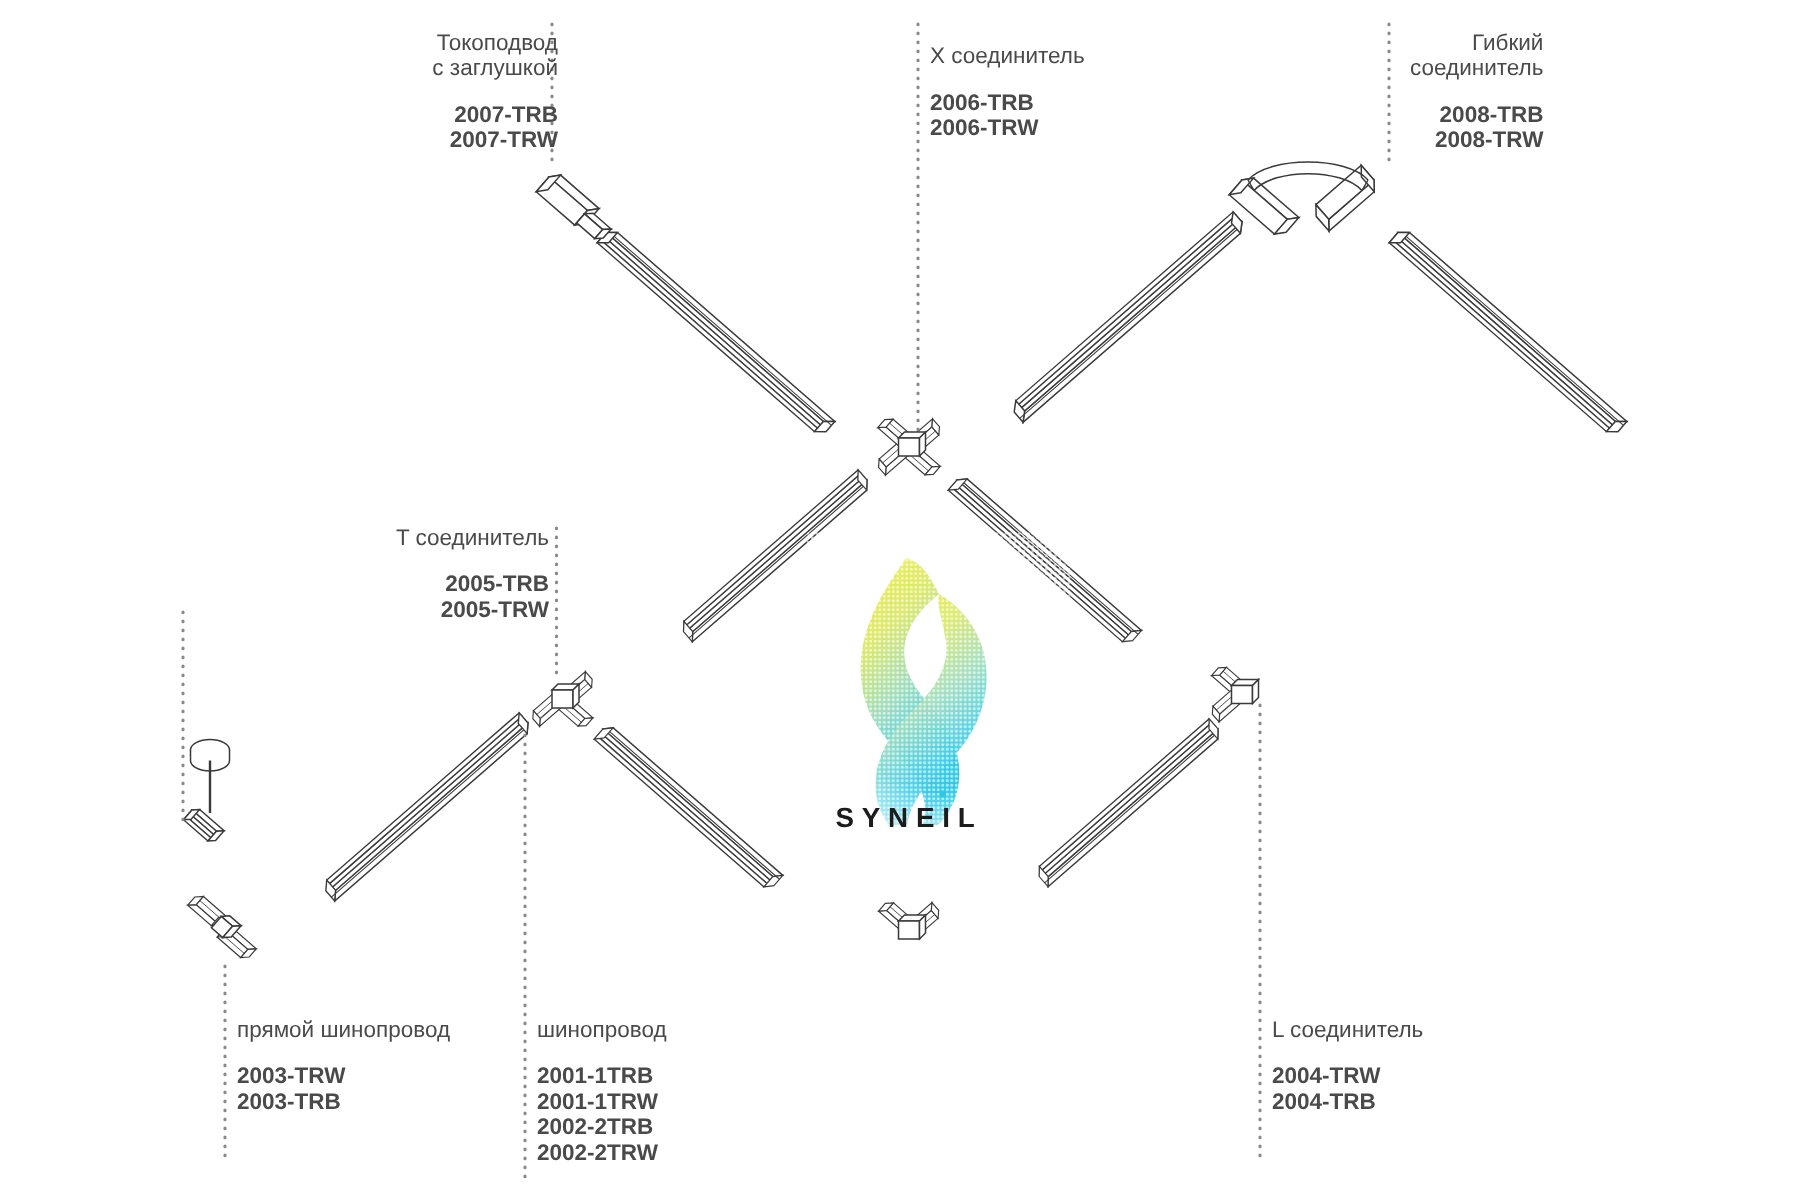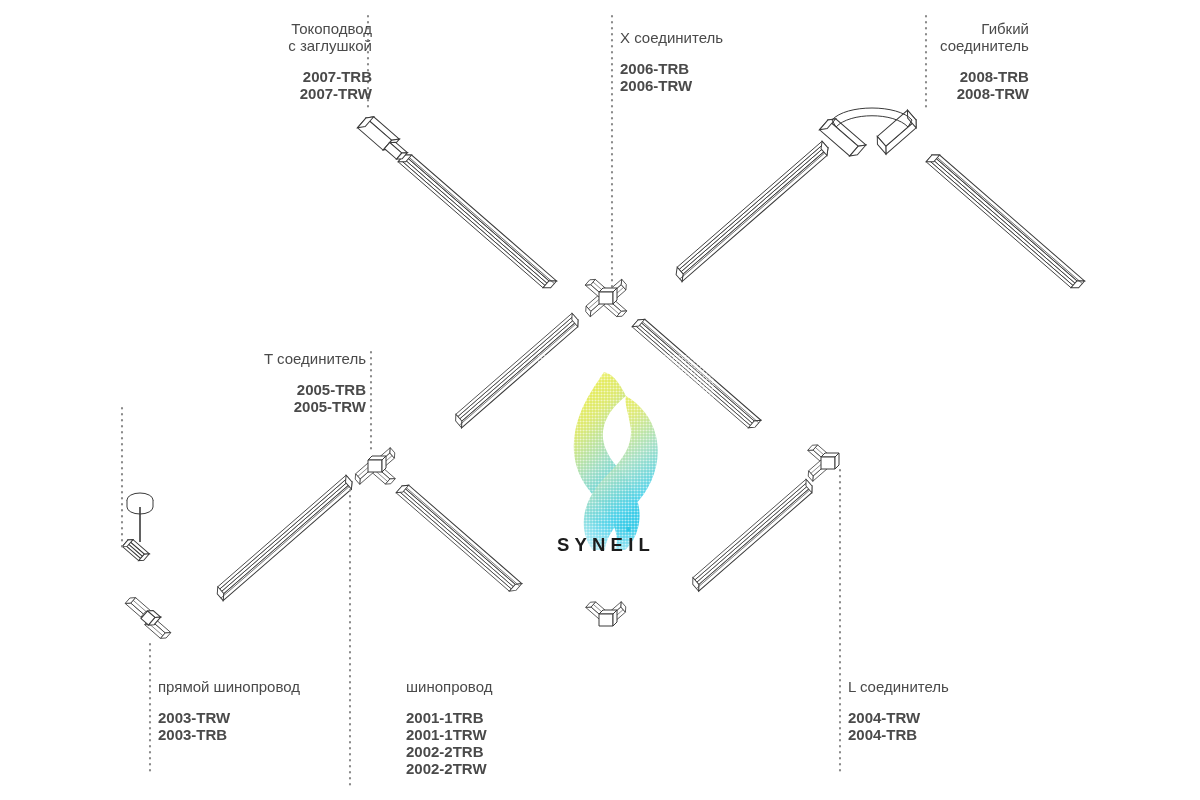--- a/index.html
+++ b/index.html
@@ -30,21 +30,21 @@
   .callout .codes .code{ display:block;font-weight:bold; }
   .callout.ralign{ text-align:right; }
 
   
   .c-power   { left:262px; top:20px;  width:110px; }
   .c-xconn   { left:620px; top:29px; }
   .c-flex    { left:940px; top:20px;text-align:right; }
   .c-tconn   { left:248px; top:350px; width:118px; }
   .c-susp    { left:126px; top:407px; }
   .c-straight{ left:158px; top:678px; }
-  .c-bus     { left:358px; top:678px;margin-left:48px; }
+  .c-bus     { left:358px; top:678px; }
   .c-lconn   { left:848px; top:678px; }
 
   .c-susp .title{margin-bottom:9px;}
   .c-susp .codes .code{margin-bottom:9px;}
 </style>
 </head>
 <body>
 
 <div id="stage">
 

